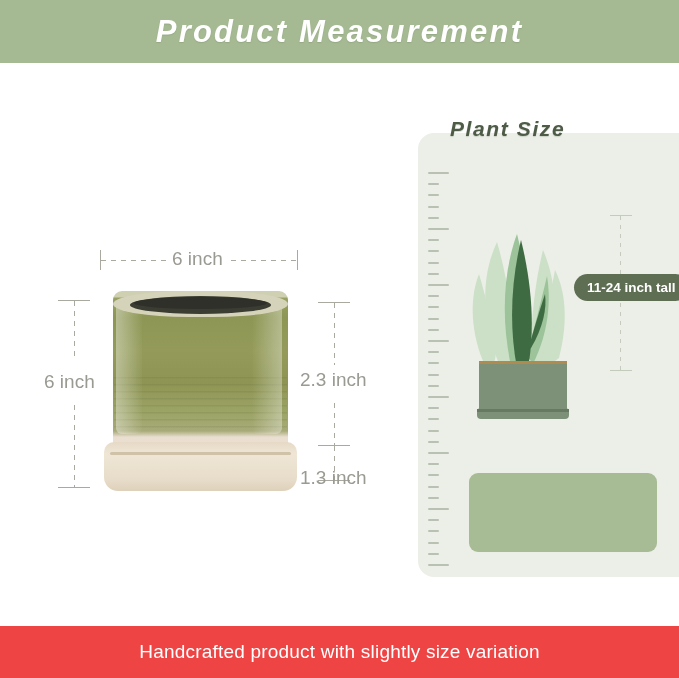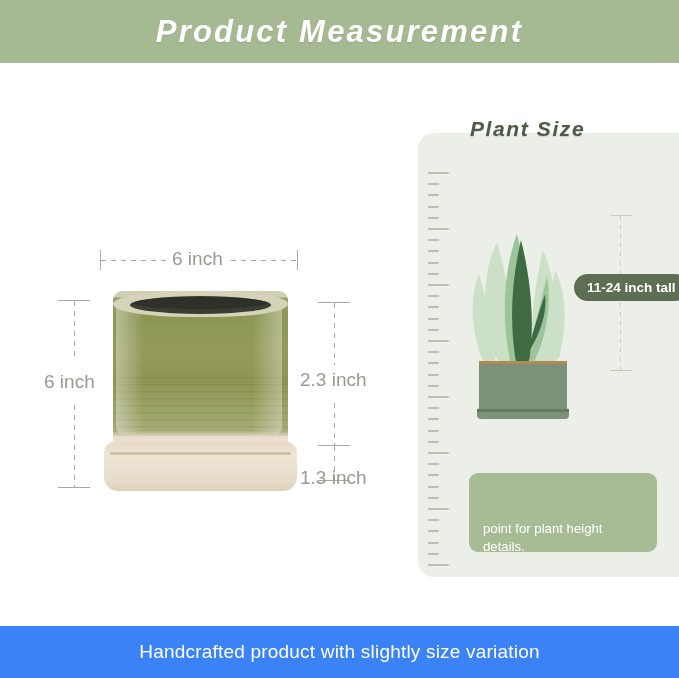--- a/index.html
+++ b/index.html
@@ -39,21 +39,21 @@
     text-shadow: 0 1px 1px rgba(120,140,110,0.35);
   }
 
   
   #footer-banner {
     position: absolute;
     left: 0;
     top: 626px;
     width: 679px;
     height: 52px;
-    background: #3b82f6;
+    background: #ef4444;
     display: flex;
     align-items: center;
     justify-content: center;
   }
   #footer-text {
     font-size: 19px;
     color: #ffffff;
     letter-spacing: 0.2px;
     white-space: nowrap;
   }
@@ -205,21 +205,21 @@
     position: absolute;
     left: 418px;
     top: 133px;
     width: 261px;
     height: 444px;
     background: #ecefe7;
     border-radius: 16px 0 0 16px;
   }
   #plant-size-title {
     position: absolute;
-    left: 470px;
+    left: 450px;
     top: 117px;
     font-size: 21px;
     font-weight: bold;
     font-style: italic;
     color: #4e5b47;
     letter-spacing: 1.6px;
     white-space: nowrap;
     text-shadow: 0 1px 1px rgba(180,190,175,0.6);
   }
   #ruler {
@@ -400,19 +400,18 @@
 <div class="dim-cap-h" style="left:610px; top:370px; width:22px; background:#c2cbbc;"></div>
 <div class="dim-dash-v" style="left:620px; top:216px; height:60px; background:repeating-linear-gradient(to bottom,#c2cbbc 0px,#c2cbbc 4px,transparent 4px,transparent 9px);"></div>
 <div class="dim-dash-v" style="left:620px; top:303px; height:67px; background:repeating-linear-gradient(to bottom,#c2cbbc 0px,#c2cbbc 4px,transparent 4px,transparent 9px);"></div>
 
 <div id="height-badge">11-24 inch tall</div>
 
 <div id="note-box">
   <div id="note-text">
     <br>
     <br>
-    <span>point for plant height details.</span>
   </div>
 </div>
 
 <div id="footer-banner">
   <div id="footer-text">Handcrafted product with slightly size variation</div>
 </div>
 
 </body></html>

